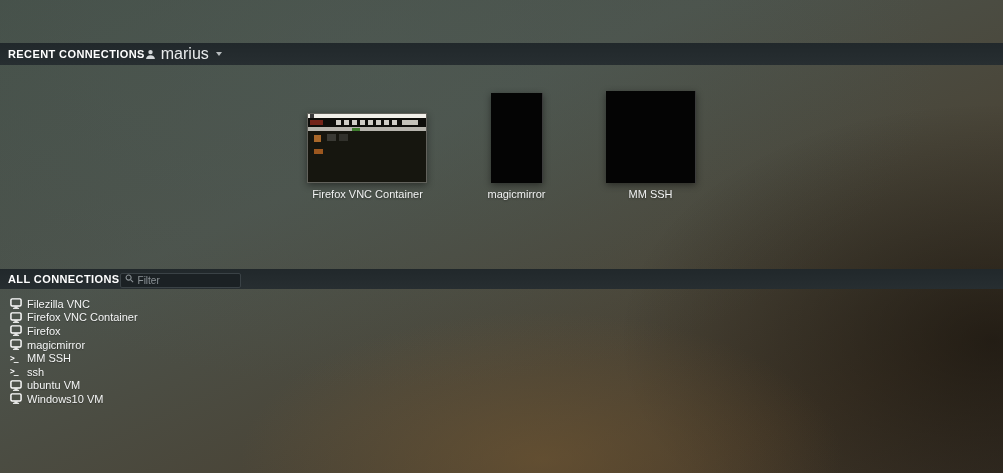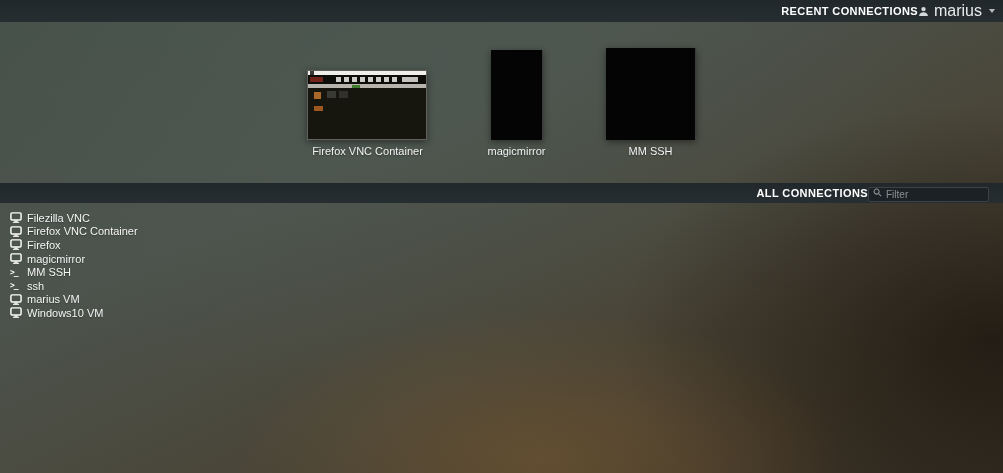--- a/index.html
+++ b/index.html
@@ -8,23 +8,24 @@
     font-family:"Liberation Sans", sans-serif;
     background:
       radial-gradient(ellipse 430px 210px at 54% 97%, rgba(125,93,50,.50), rgba(125,93,50,0) 70%),
       radial-gradient(ellipse 520px 330px at 99% 72%, rgba(8,5,2,.55), rgba(8,5,2,0) 72%),
       radial-gradient(ellipse 740px 430px at 38% 14%, rgba(80,93,87,.45), rgba(80,93,87,0) 75%),
       linear-gradient(155deg, #455049 0%, #4c534c 35%, #4a4639 62%, #453b2c 84%, #3a3227 100%);
   }
 
   
   .bar {
-    display:flex; align-items:center; justify-content:flex-end;
+    display:flex; align-items:center; justify-content:flex-start;
     background:linear-gradient(#21282b, #272e31);
     color:#fff;
+    margin-top:43px;
   }
   .topbar { height:22px; padding:0 8px; }
   .bar-title { font-size:11px; font-weight:bold; letter-spacing:.4px; }
   .user-menu { display:flex; align-items:center; gap:5px; cursor:pointer; font-size:16px; color:#e8ebec; }
   .caret { width:0; height:0; border-left:3.5px solid transparent; border-right:3.5px solid transparent; border-top:4px solid #b7bcbe; margin-left:2px; }
 
   
   .recent {
     height:161px; display:flex; justify-content:center; align-items:flex-end;
     padding-bottom:26px;
@@ -179,21 +180,21 @@
       <span class="conn-name">ssh</span>
     </div>
     <div class="conn-row">
       <span class="conn-icon">
         <svg width="12" height="11" viewBox="0 0 14 13">
           <rect x="1" y="1" width="12" height="8.4" rx="1.4" fill="none" stroke="#fff" stroke-width="1.7"></rect>
           <rect x="5" y="10.2" width="4" height="1.4" fill="#fff"></rect>
           <rect x="3.4" y="11.6" width="7.2" height="1.2" fill="#fff"></rect>
         </svg>
       </span>
-      <span class="conn-name">marius VM</span>
+      <span class="conn-name">ubuntu VM</span>
     </div>
     <div class="conn-row">
       <span class="conn-icon">
         <svg width="12" height="11" viewBox="0 0 14 13">
           <rect x="1" y="1" width="12" height="8.4" rx="1.4" fill="none" stroke="#fff" stroke-width="1.7"></rect>
           <rect x="5" y="10.2" width="4" height="1.4" fill="#fff"></rect>
           <rect x="3.4" y="11.6" width="7.2" height="1.2" fill="#fff"></rect>
         </svg>
       </span>
       <span class="conn-name">Windows10 VM</span>

